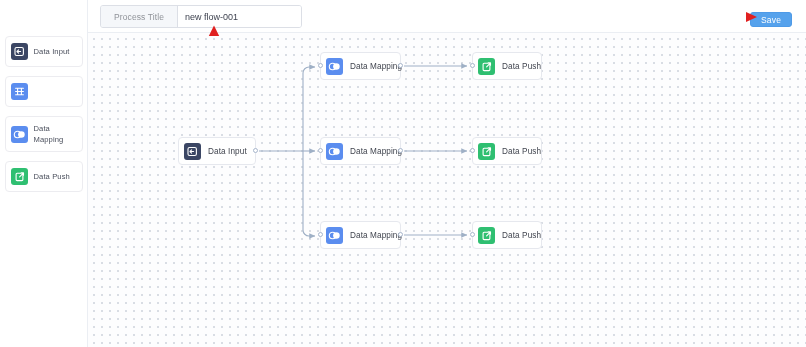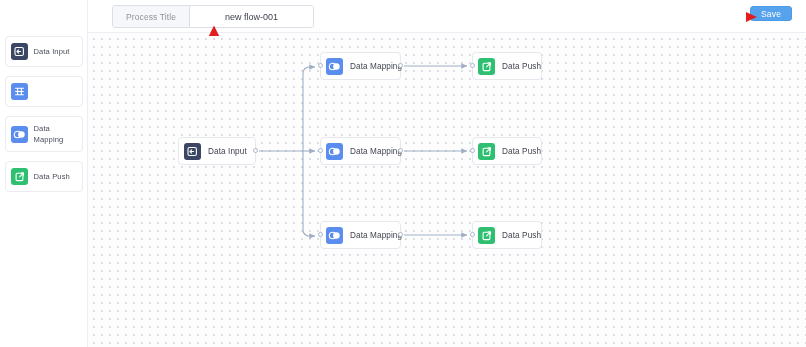--- a/index.html
+++ b/index.html
@@ -74,21 +74,20 @@
   }
 
   #title-group {
     position: absolute;
     left: 12px; top: 5px;
     display: flex;
     height: 23px;
     border: 1px solid #dcdfe6;
     border-radius: 3px;
     overflow: hidden;
-    margin-left: 12px;
   }
 
   #title-prefix {
     width: 77px;
     background: #f5f7fa;
     border-right: 1px solid #dcdfe6;
     display: flex;
     align-items: center;
     justify-content: center;
     font-size: 8.5px;
@@ -98,26 +97,25 @@
 
   #title-input {
     width: 123px;
     border: 0;
     outline: none;
     background: #ffffff;
     font-family: "Liberation Sans", sans-serif;
     font-size: 9px;
     color: #3f4350;
     padding: 0 7px;
-    text-align: center;
   }
 
   #save-button {
     position: absolute;
-    right: 14px; top: 6px;
+    right: 14px; top: 12px;
     width: 42px;
     height: 15px;
     background: #56a2ec;
     border: 1px solid #4e9ae7;
     border-radius: 3px;
     color: #ffffff;
     font-family: "Liberation Sans", sans-serif;
     font-size: 8.5px;
     letter-spacing: 0.2px;
     cursor: pointer;

